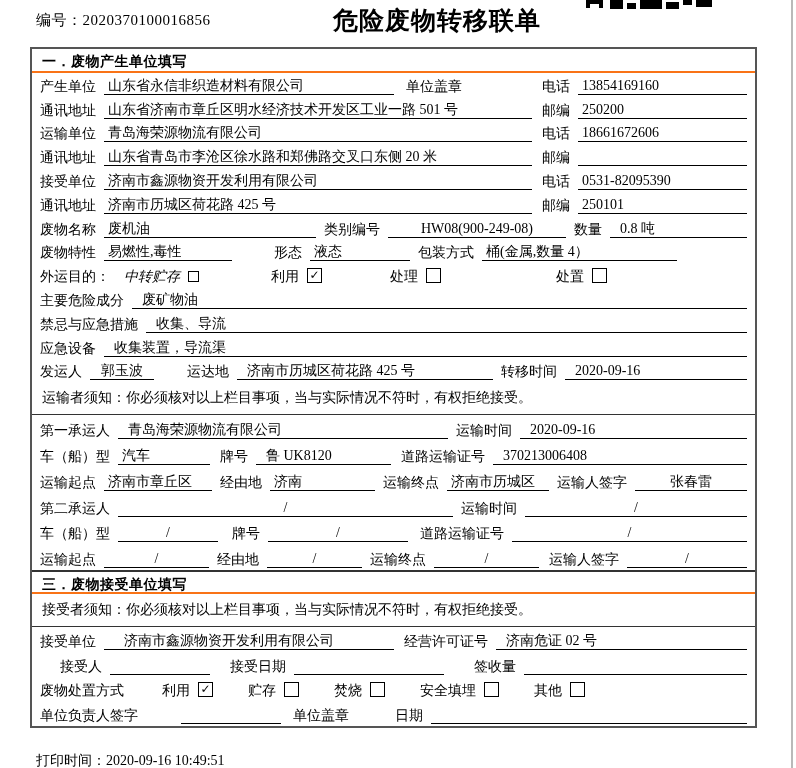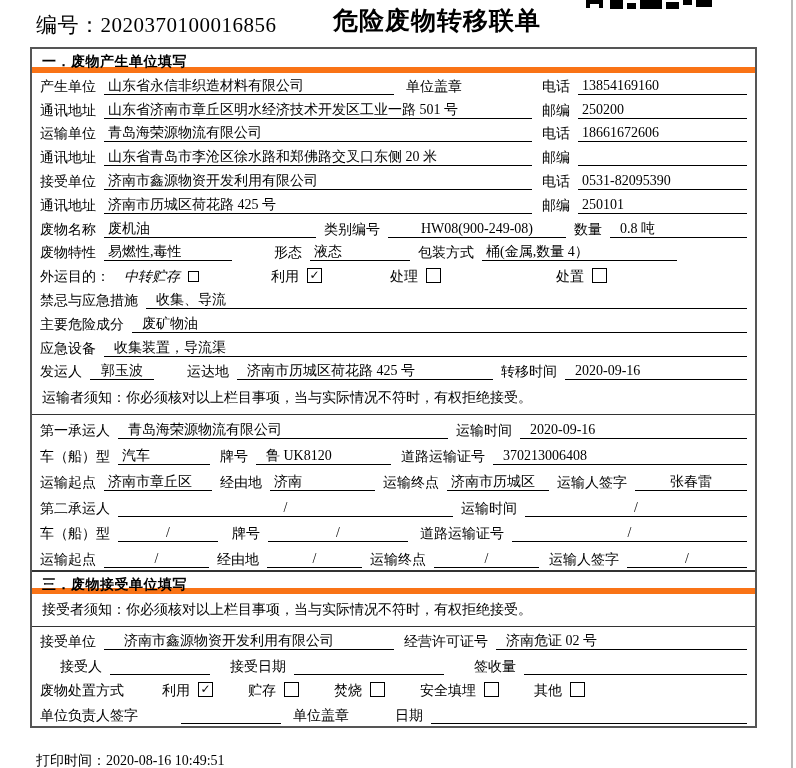--- a/index.html
+++ b/index.html
@@ -1,30 +1,30 @@
 <!DOCTYPE html>
 <html><head>
 <meta charset="utf-8">
 <style>
   html,body{margin:0;padding:0;background:#fff;}
   .page{position:relative;width:796px;height:768px;background:#ffffff;overflow:hidden;
         font-family:"Liberation Serif","DejaVu Serif",serif;color:#000;font-size:14px;}
   .page-edge{position:absolute;top:0;bottom:0;left:791px;width:2px;background:#b9b9b9;}
 
   
-  .serial{position:absolute;left:36px;top:11px;font-size:21px;letter-spacing:.5px;}
+  .serial{position:absolute;left:36px;top:11px;font-size:15px;letter-spacing:.5px;}
   .doc-title{position:absolute;left:333px;top:4px;font-size:25px;font-weight:bold;letter-spacing:1px;
              font-family:"Liberation Serif","DejaVu Serif",serif;}
   .qr{position:absolute;left:586px;top:0;width:128px;height:11px;}
   .qr i{position:absolute;background:#000;}
 
   
   .ftable{position:absolute;left:30px;top:47px;width:727px;border:2px solid #555;background:#fff;box-sizing:border-box;}
   .sec-header{box-sizing:border-box;height:24px;line-height:20px;padding:2px 10px 0;font-weight:bold;
-              font-size:14px;letter-spacing:.5px;border-bottom:6px solid #f97316;
+              font-size:14px;letter-spacing:.5px;border-bottom:2px solid #f97316;
               font-family:"Liberation Sans","DejaVu Sans",sans-serif;}
   .sec-header.mid{border-top:2px solid #333;}
   .notice{box-sizing:border-box;height:33px;line-height:31px;padding:0 10px;border-bottom:1px solid #333;
           font-size:14px;}
   .frow{display:flex;align-items:flex-end;padding:0 8px 2px;box-sizing:border-box;}
   .s1 .frow{height:23.8px;}
   .s2 .frow{height:25.8px;}
   .s3 .frow{height:24.7px;}
   .lp{width:502px;display:flex;align-items:flex-end;box-sizing:border-box;padding-right:10px;}
   .rp{flex:1;display:flex;align-items:flex-end;}
@@ -166,27 +166,27 @@
         <span class="cb small"></span>
         <span class="lbl ml72">利用</span>
         <span class="cb">✓</span>
         <span class="lbl ml68">处理</span>
         <span class="cb"></span>
         <span class="lbl ml115">处置</span>
         <span class="cb"></span>
       </div>
 
       <div class="frow">
+        <span class="lbl">主要危险成分</span>
+        <span class="uv grow pl10">废矿物油</span>
+      </div>
+
+      <div class="frow">
         <span class="lbl">禁忌与应急措施</span>
         <span class="uv grow pl10">收集、导流</span>
-      </div>
-
-      <div class="frow">
-        <span class="lbl">主要危险成分</span>
-        <span class="uv grow pl10">废矿物油</span>
       </div>
 
       <div class="frow">
         <span class="lbl">应急设备</span>
         <span class="uv grow pl10">收集装置，导流渠</span>
       </div>
 
       <div class="frow">
         <span class="lbl">发运人</span>
         <span class="uv w64 c">郭玉波</span>
@@ -292,16 +292,16 @@
       <div class="frow">
         <span class="lbl">单位负责人签字</span>
         <span class="uv w100 ml35"></span>
         <span class="lbl ml12">单位盖章</span>
         <span class="lbl ml90">日期</span>
         <span class="uv grow"></span>
       </div>
     </div>
   </div>
 
-  <div class="footer"><span>打印时间：</span><span>2020-08-16 10:49:51</span></div>
+  <div class="footer"><span>打印时间：</span><span>2020-09-16 10:49:51</span></div>
 
   <div class="page-edge"></div>
 </div>
 
 </body></html>

